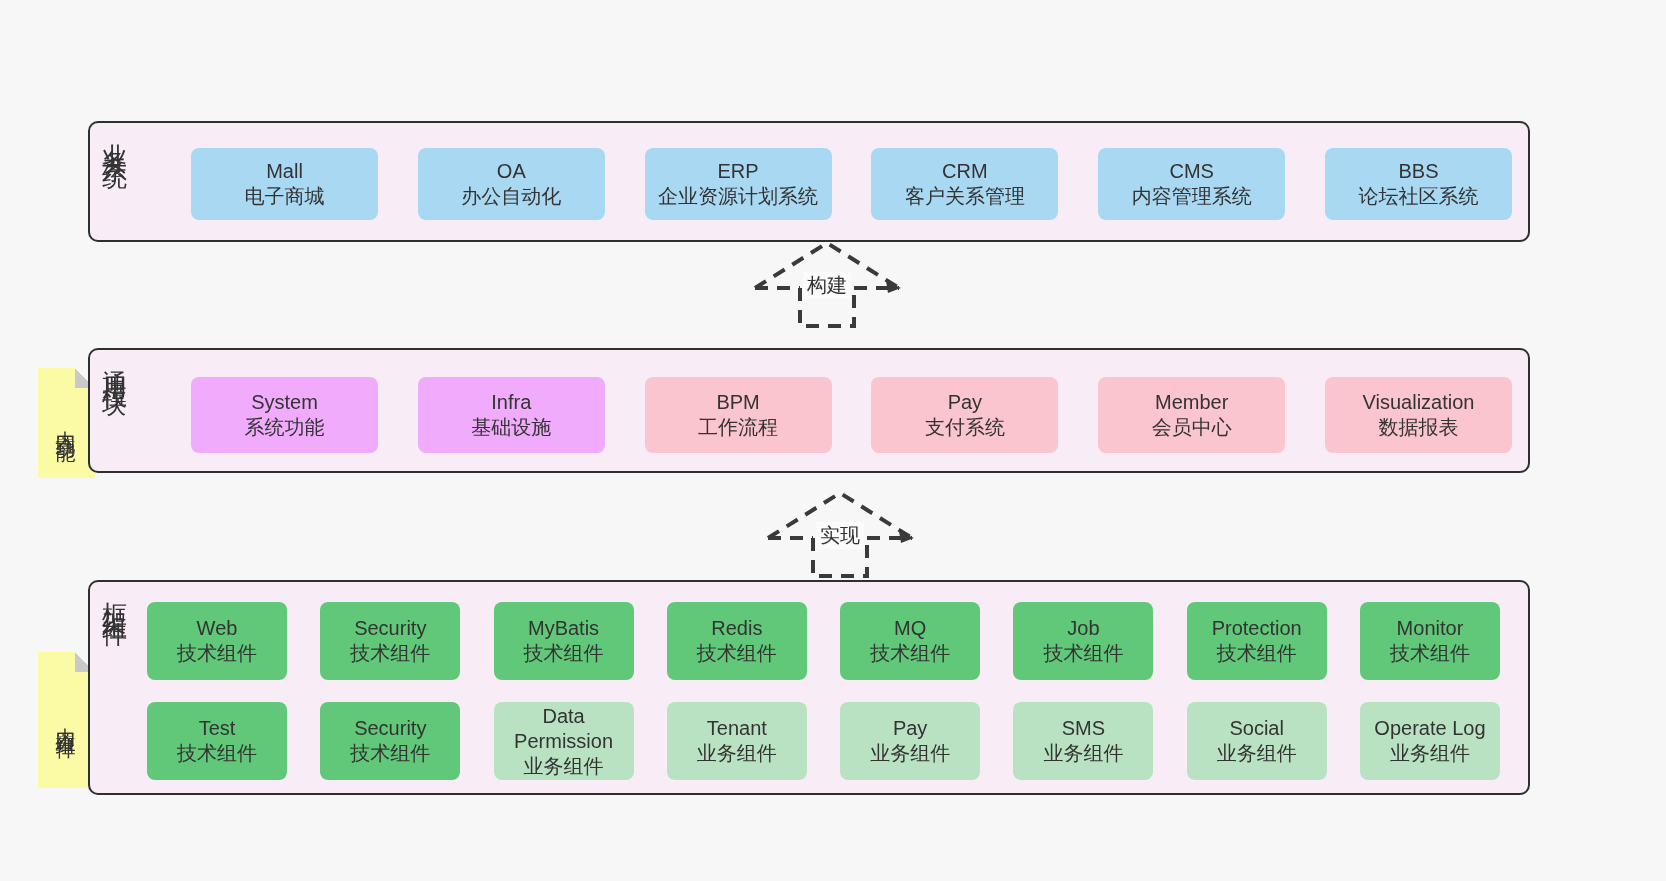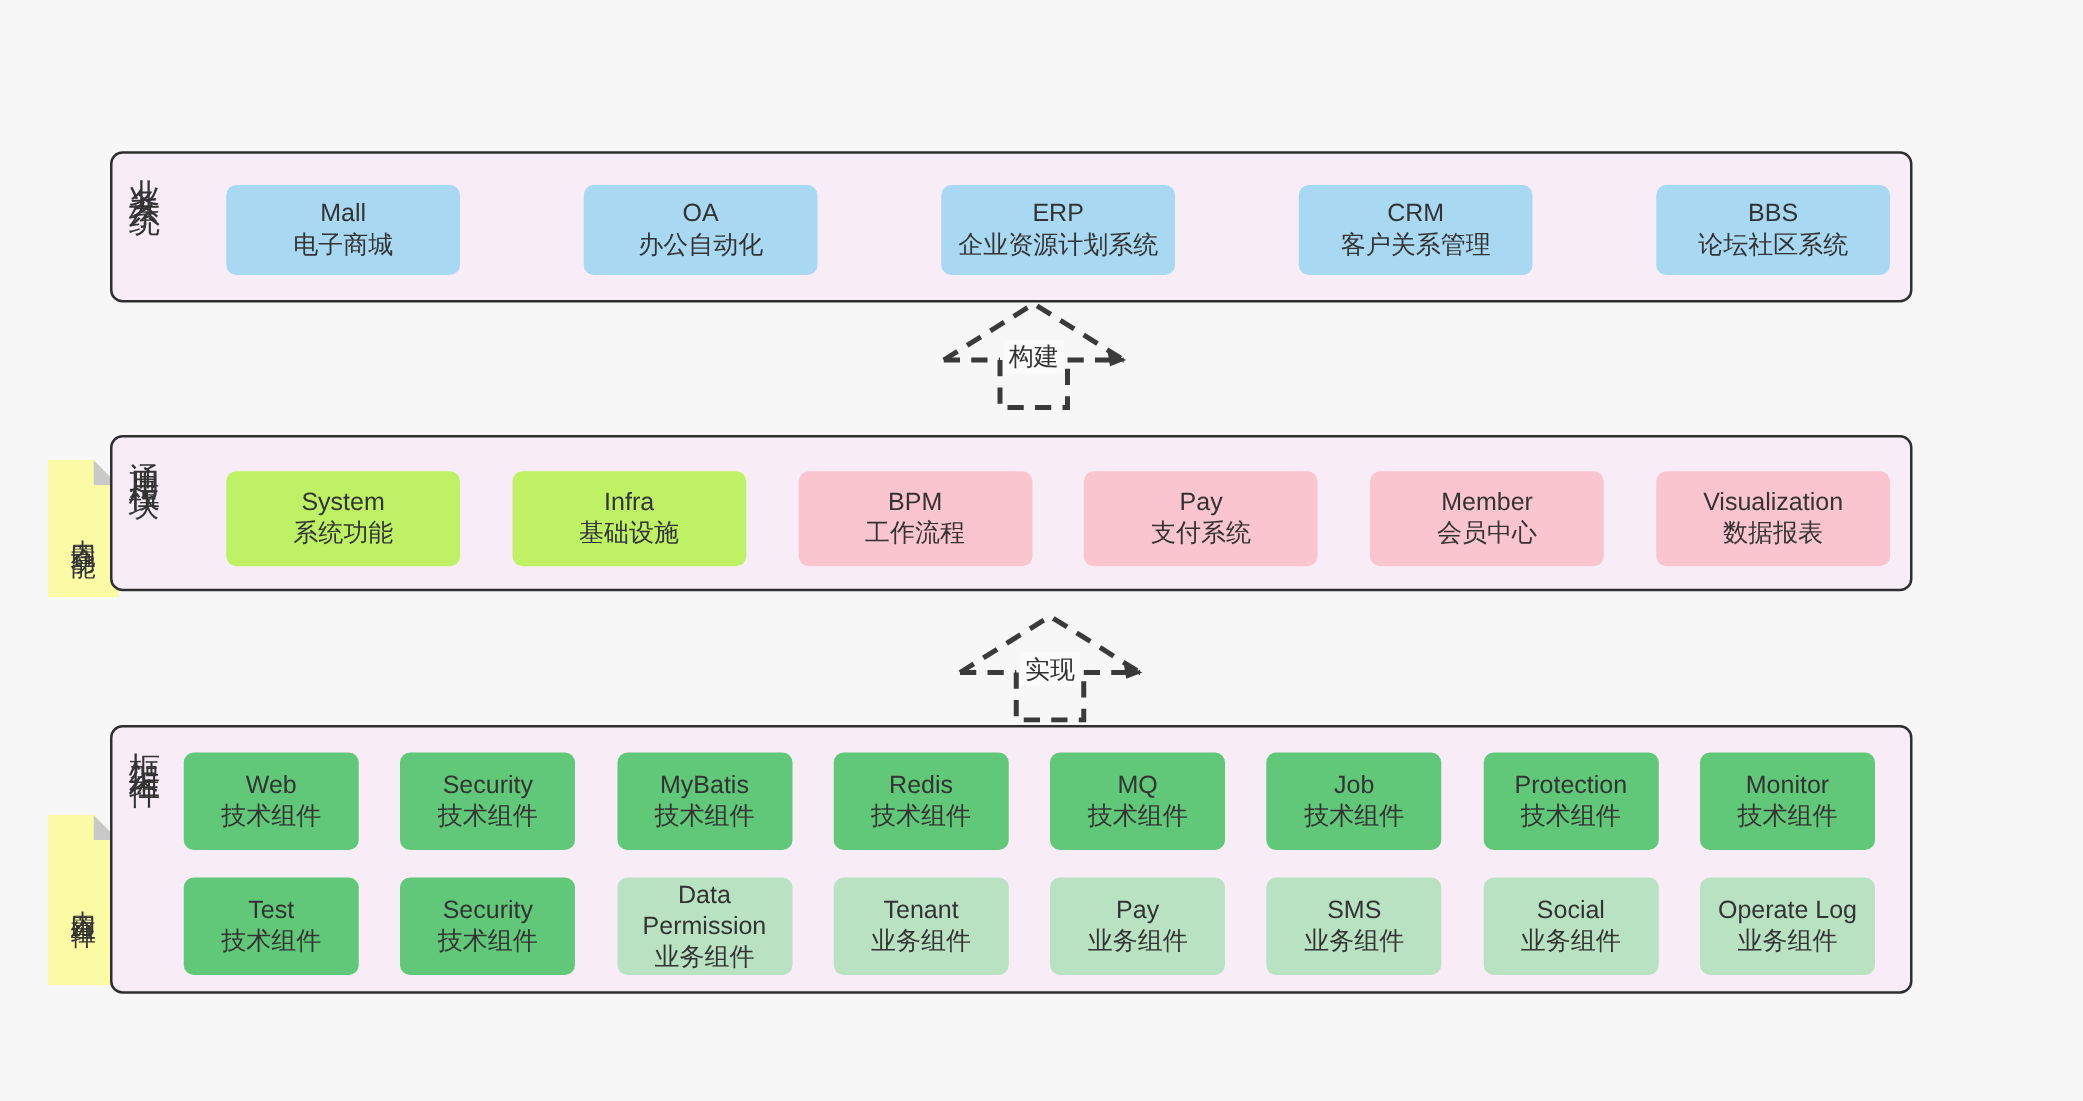--- a/index.html
+++ b/index.html
@@ -12,35 +12,35 @@
   .panel-business{top:121px;height:121px;}
   .panel-modules{top:348px;height:125px;}
   .panel-framework{top:580px;height:215px;}
 
   .panel-label{position:absolute;left:9px;top:0;bottom:0;display:flex;align-items:center;
          writing-mode:vertical-rl;text-orientation:upright;font-size:25px;
          letter-spacing:7px;color:#333;font-weight:500;}
 
   
   .row{position:absolute;display:flex;justify-content:space-between;}
-  .row-wide{left:47px;right:16px;padding-left:44px;}
+  .row-wide{left:57px;right:16px;padding-left:44px;}
   .row-narrow{left:57px;right:28px;}
   .panel-business .row{top:25px;height:72px;}
   .panel-modules .row{top:27px;height:76px;}
   .panel-framework .row-1{top:20px;height:78px;}
   .panel-framework .row-2{top:120px;height:78px;}
 
   .box{display:flex;flex-direction:column;align-items:center;justify-content:center;
        border-radius:8px;text-align:center;line-height:1.25;padding:2px 6px;box-sizing:border-box;}
   .row-wide .box{width:187px;}
   .row-narrow .box{width:140px;}
   .box .en{font-size:20px;}
   .box .zh{font-size:20px;}
   .blue{background:#a9d8f2;}
-  .red{background:#bef264;}
+  .red{background:#f0abfc;}
   .pink{background:#fbc5cf;}
   .green{background:#60c878;}
   .lightgreen{background:#b9e2c3;}
 
   
   .tag{position:absolute;left:38px;width:57px;background:#fbfba6;
        clip-path:polygon(0 0,calc(100% - 20px) 0,100% 20px,100% 100%,0 100%);
        display:flex;align-items:center;justify-content:center;}
   .tag-1{top:368px;height:110px;}
   .tag-2{top:652px;height:136px;}
@@ -82,20 +82,24 @@
           <div class="en">OA</div>
           <div class="zh">办公自动化</div>
         </div>
         <div class="box blue">
           <div class="en">ERP</div>
           <div class="zh">企业资源计划系统</div>
         </div>
         <div class="box blue">
           <div class="en">CRM</div>
           <div class="zh">客户关系管理</div>
+        </div>
+        <div class="box blue">
+          <div class="en">CMS</div>
+          <div class="zh">内容管理系统</div>
         </div>
         <div class="box blue">
           <div class="en">BBS</div>
           <div class="zh">论坛社区系统</div>
         </div>
       </div>
   </div>
 
   <div class="arrow arrow-1">
     <svg width="150" height="92" viewBox="0 0 150 92">

